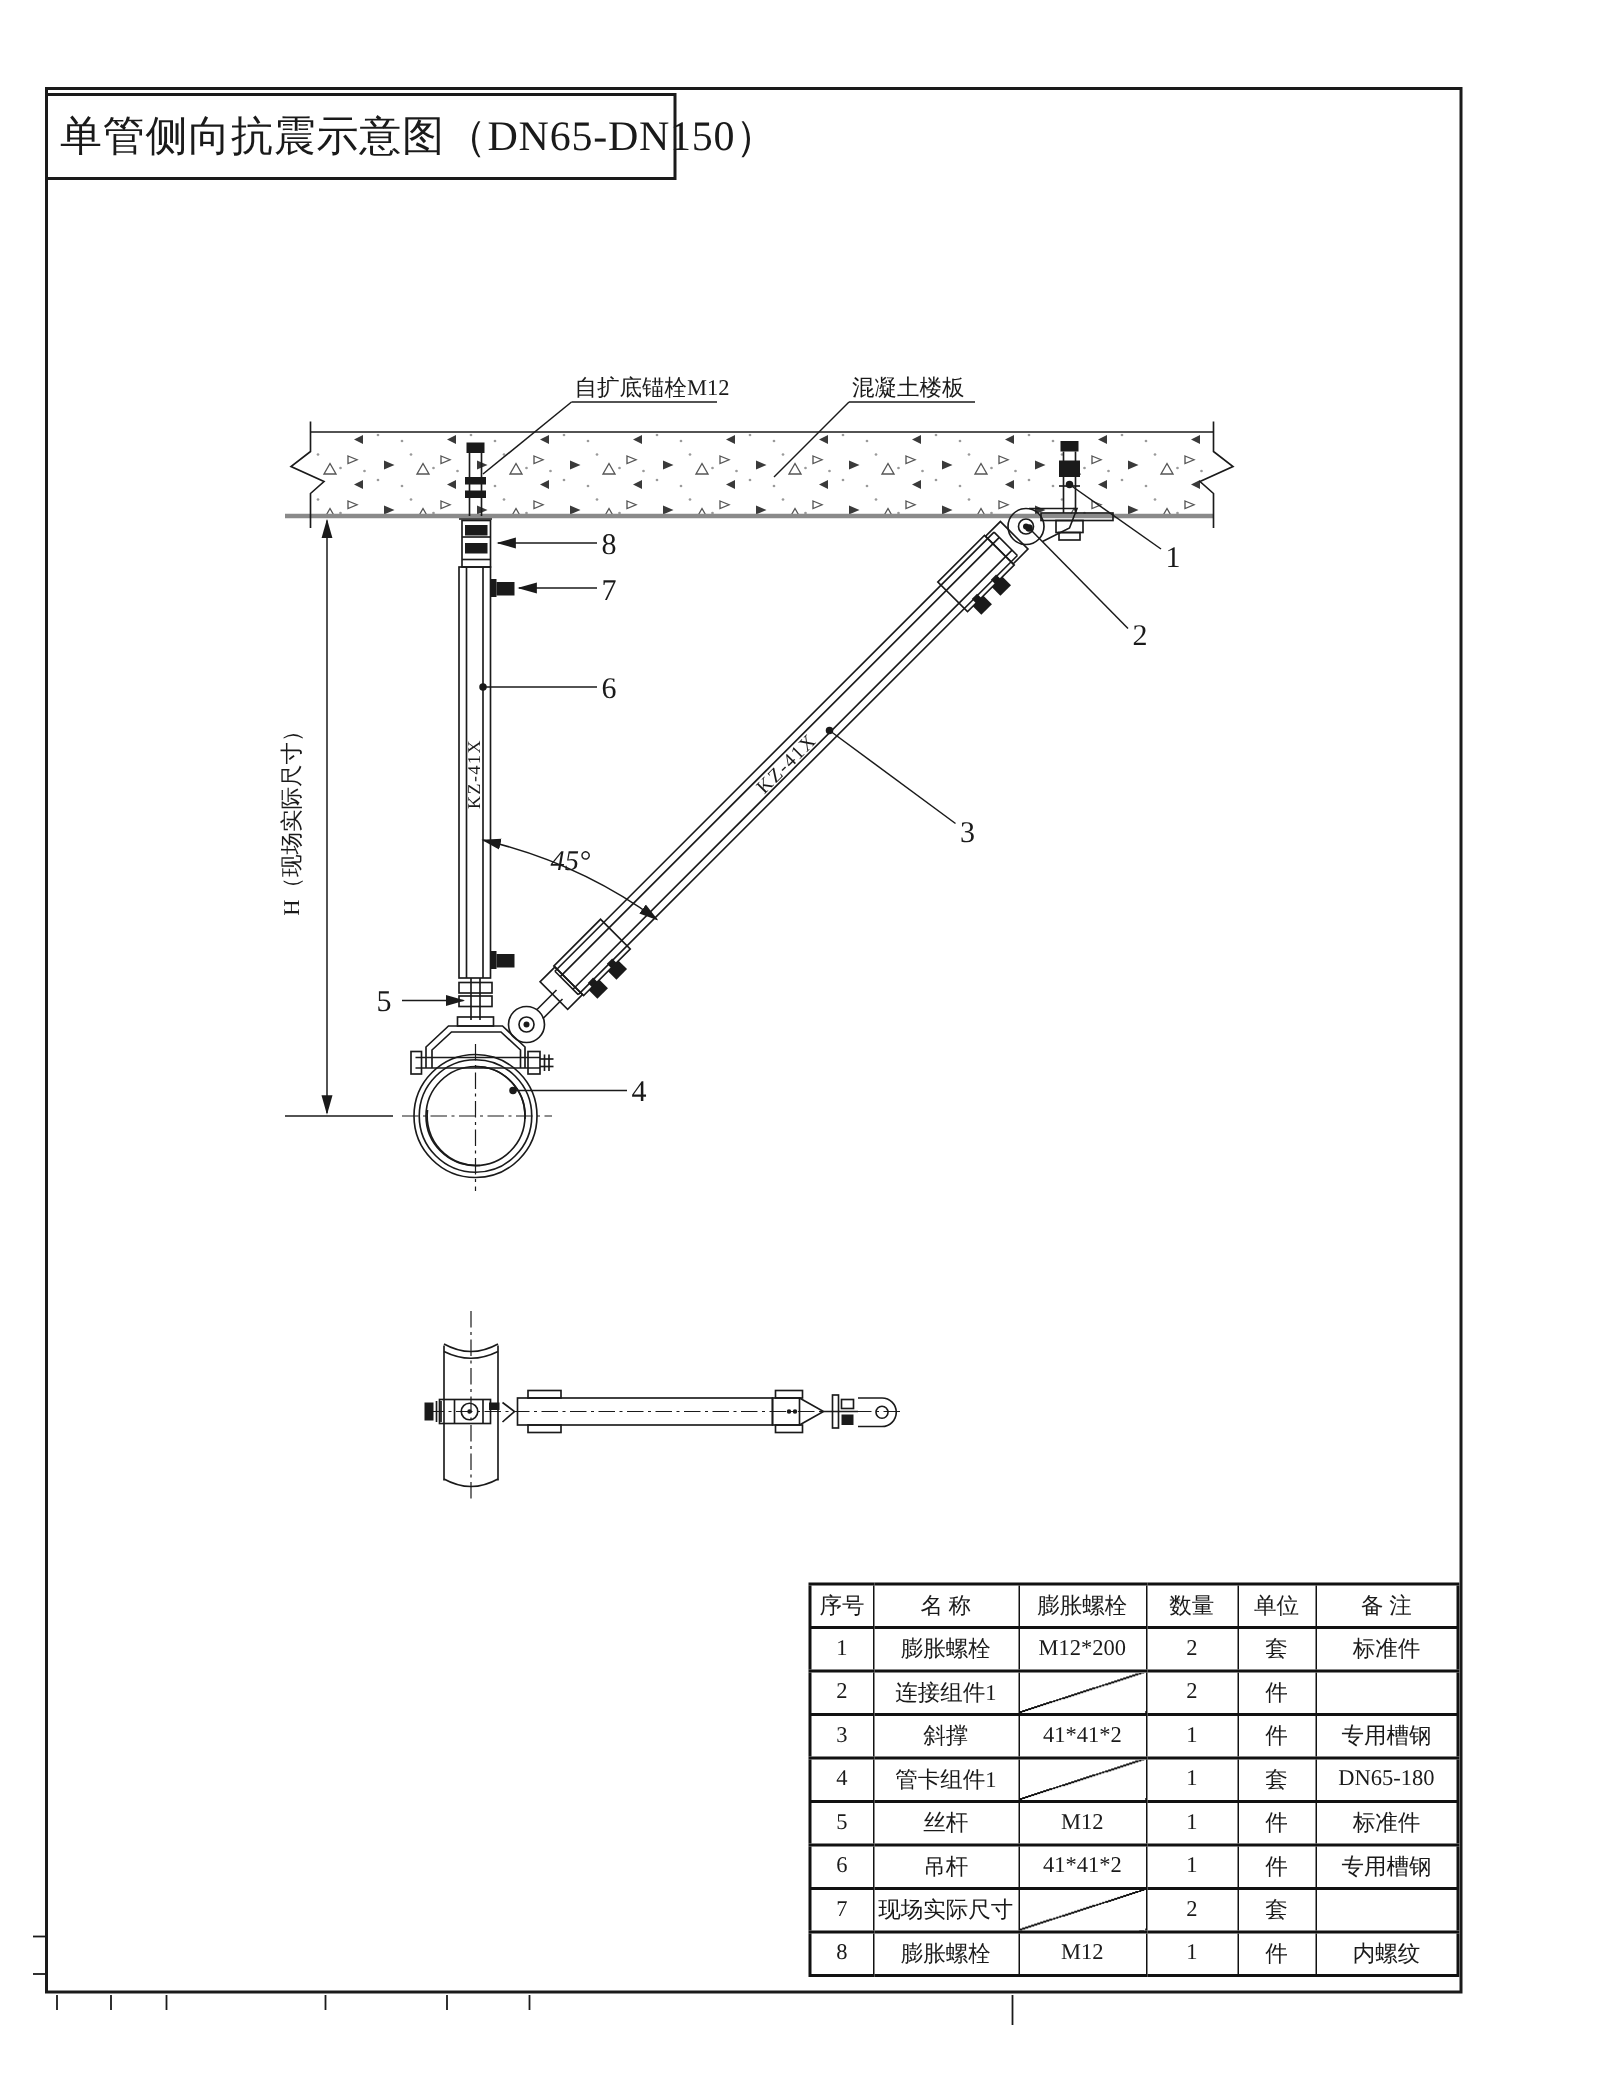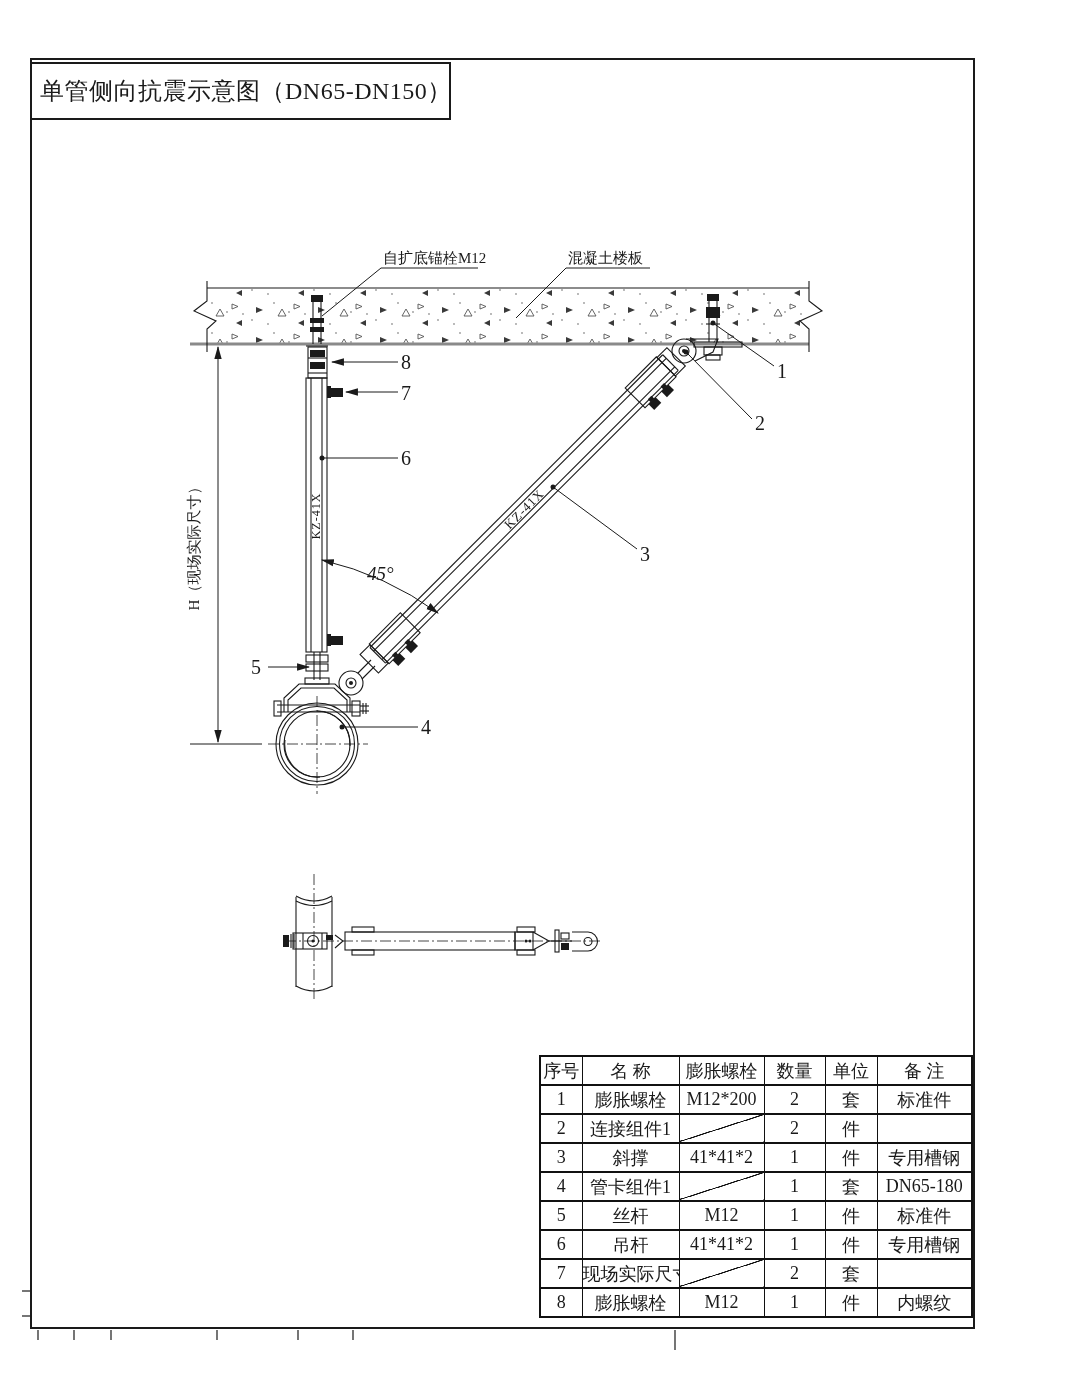--- a/index.html
+++ b/index.html
@@ -9,31 +9,31 @@
     overflow:hidden;
   }
   .frame {
     position:absolute; left:30px; top:58px; width:941px; height:1267px;
     border:2px solid #1a1a1a;
   }
   .titlebox {
     position:absolute; left:30px; top:62px; width:409px; height:54px;
     border:2px solid #1a1a1a; background:#fff;
     display:flex; align-items:center; padding-left:8px;
-    font-size:24px; letter-spacing:0.5px; white-space:nowrap;
+    font-size:28px; letter-spacing:0.5px; white-space:nowrap;
   }
   svg.draw { position:absolute; left:0; top:0; }
   svg.draw text { font-family:"Liberation Serif","DejaVu Serif",serif; fill:#1a1a1a; }
   .callout { font-size:20px; }
   .ann { font-size:15px; }
   table.bom {
     position:absolute; left:539px; top:1055px; width:432px;
     border-collapse:collapse; table-layout:fixed;
     border:2px solid #111; background:#fff;
-    font-size:18px; text-align:center;
+    font-size:15px; text-align:center;
   }
   table.bom td, table.bom th {
     border-left:1px solid #111; border-right:1px solid #111;
     border-top:2px solid #111; border-bottom:2px solid #111;
     height:27px; padding:0; font-weight:normal; overflow:hidden; white-space:nowrap;
   }
   td.slash {
     background-image:linear-gradient(to bottom right,
       transparent calc(50% - 1px), #111 calc(50% - 1px),
       #111 calc(50% + 0.2px), transparent calc(50% + 0.2px));

